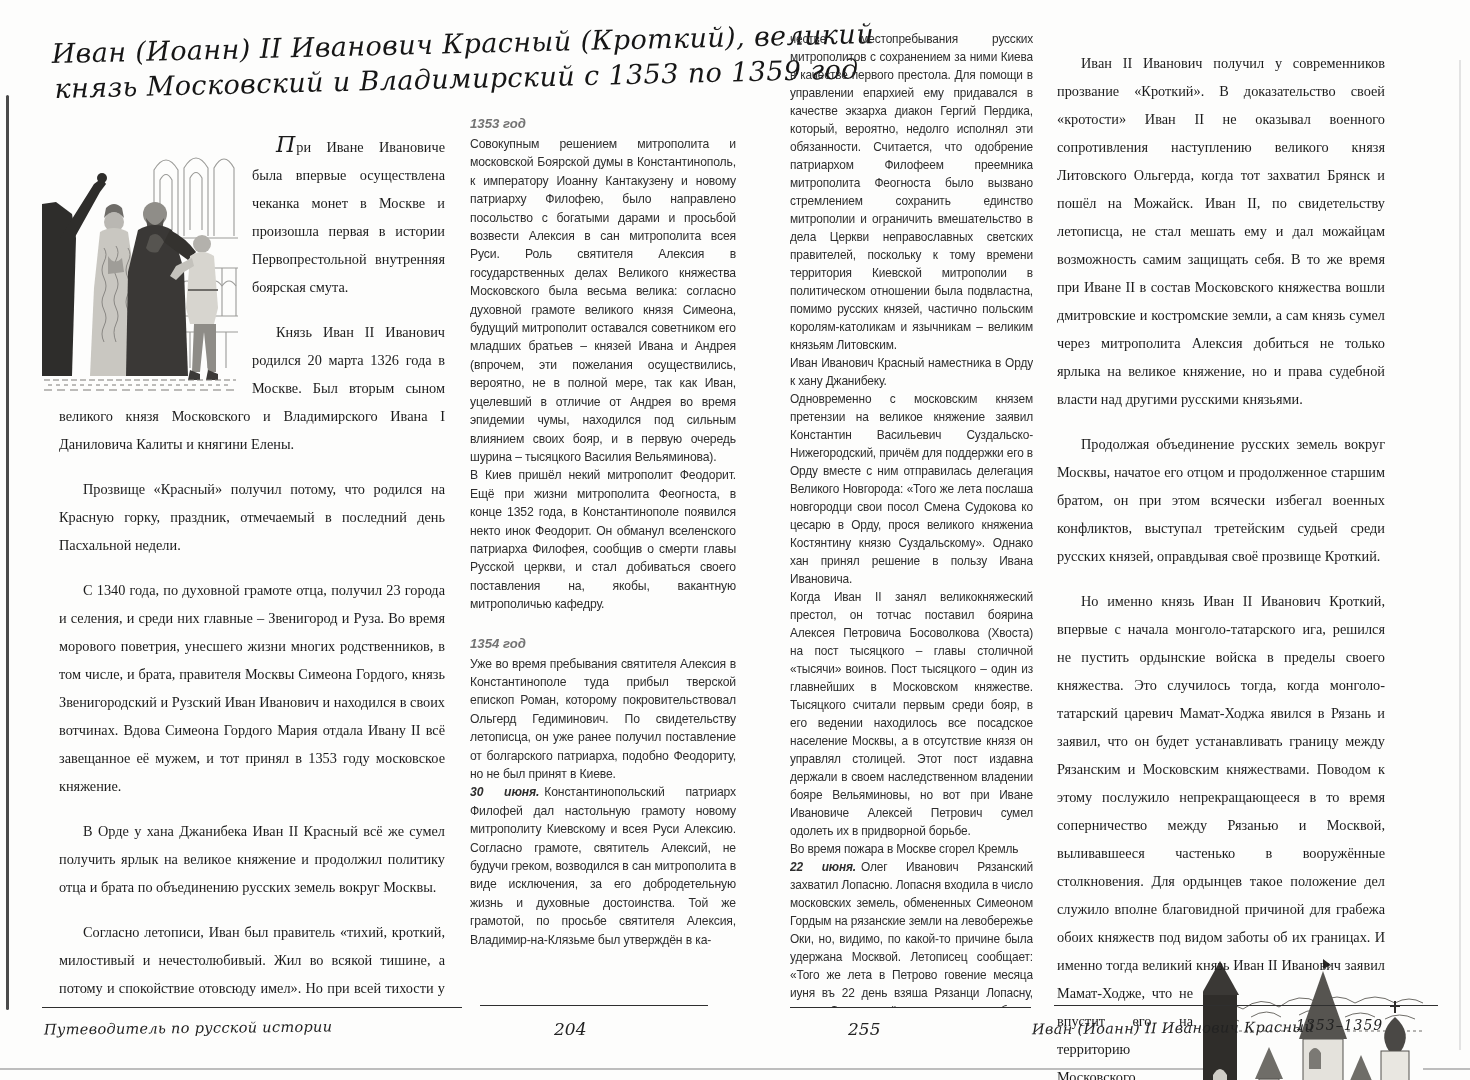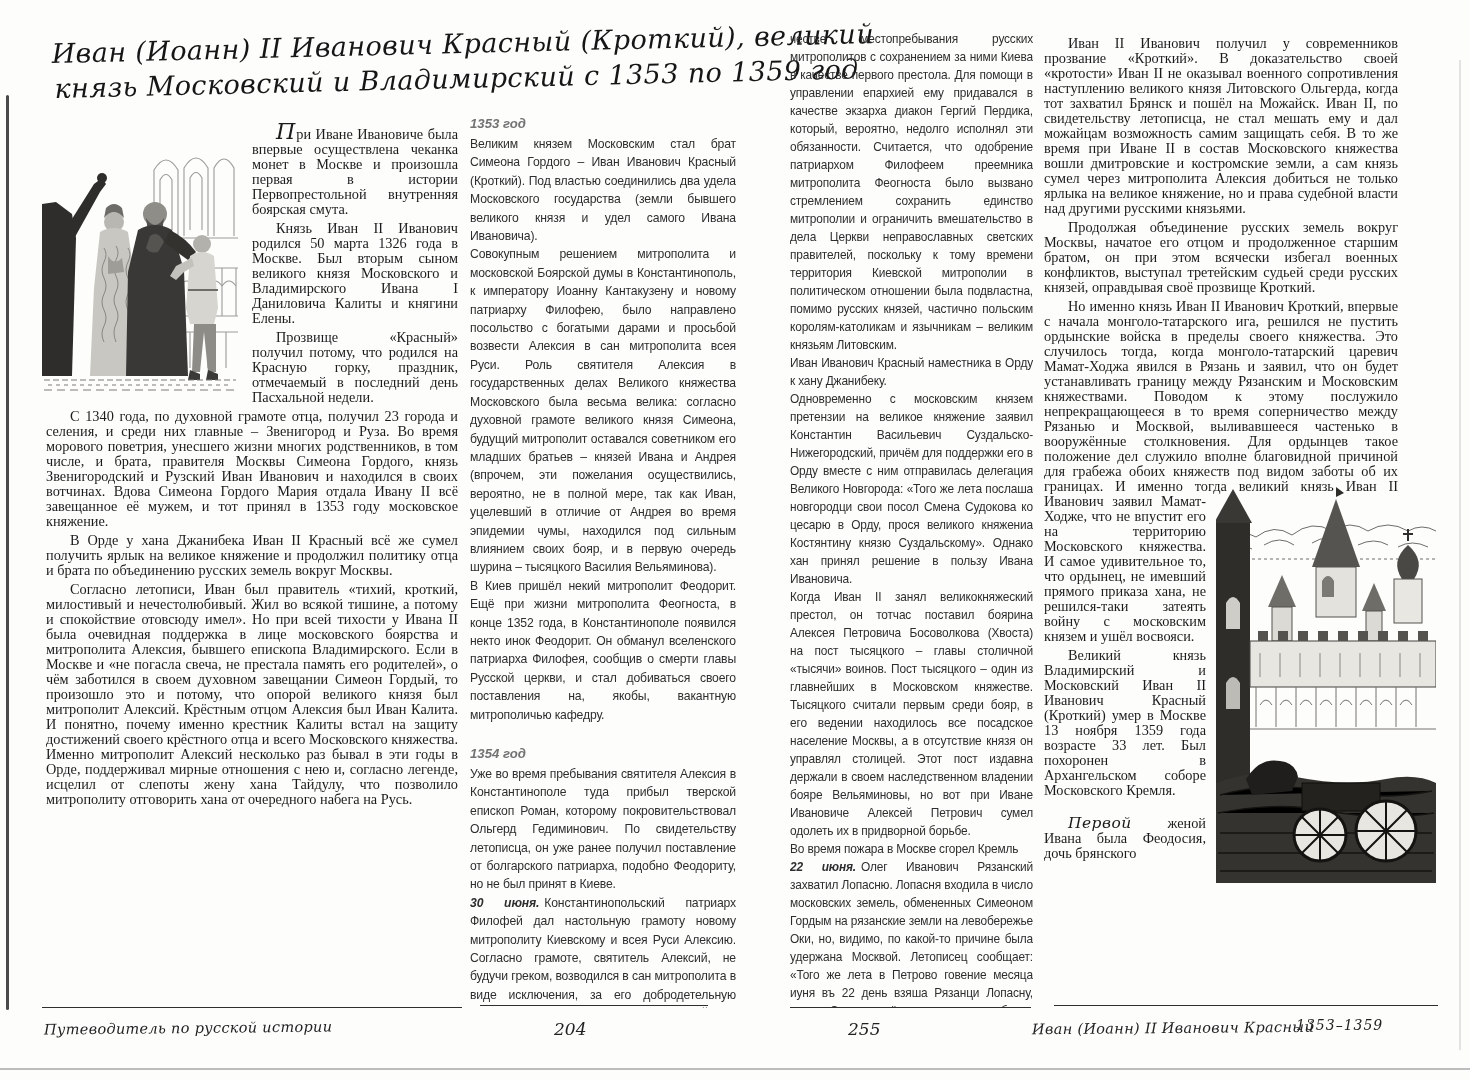--- a/index.html
+++ b/index.html
@@ -18,22 +18,22 @@
 
   
   .title{position:absolute;left:10px;top:28px;width:660px;margin:0;
          font-family:"DejaVu Serif",serif;font-style:italic;font-weight:500;
          font-size:27px;line-height:35px;color:#161616;letter-spacing:.4px;
          transform:rotate(-1.4deg);}
   .title span{display:block;white-space:nowrap;}
   .title .t2{padding-left:2px;}
 
   .col{position:absolute;}
-  .col-serif p{margin:4px;text-align:justify;text-indent:24px;
-               font-family:"Liberation Serif",serif;font-size:14.3px;line-height:15px;color:#1b1b1b;}
+  .col-serif p{margin:17px;text-align:justify;text-indent:24px;
+               font-family:"Liberation Serif",serif;font-size:14.3px;line-height:28px;color:#1b1b1b;}
   .col-sans p{margin:0;text-align:justify;
               font-family:"Liberation Sans",sans-serif;color:#2e2e2e;letter-spacing:-.15px;}
 
   .col1-left{left:0;top:116px;width:420px;height:892px;overflow:hidden;}
   .col2-left{left:428px;top:116px;width:266px;height:892px;overflow:hidden;}
   .col2-left p{font-size:12.2px;line-height:18.4px;}
   .col1-right{left:2px;top:30px;width:243px;height:978px;overflow:hidden;}
   .col1-right p{font-size:11.9px;line-height:18px;}
   .col2-right{left:252px;top:32px;width:362px;}
 
@@ -135,30 +135,29 @@
           </g>
 
           <g stroke="#7d7b76" stroke-width="1">
             <path d="M2 262 H194" stroke-dasharray="6 3"></path>
             <path d="M6 267 H190" stroke-dasharray="4 4"></path>
             <path d="M2 272 H194" stroke-dasharray="8 5"></path>
           </g>
         </svg>
       </div>
       <p class="dropcap">При Иване Ивановиче была впервые осуществлена чеканка монет в Москве и произошла первая в истории Первопрестольной внутренняя боярская смута.</p>
-      <p>Князь Иван II Иванович родился 50 марта 1326 года в Москве. Был вторым сыном великого князя Московского и Владимирского Ивана I Даниловича Калиты и княгини Елены.</p>
+      <p>Князь Иван II Иванович родился 20 марта 1326 года в Москве. Был вторым сыном великого князя Московского и Владимирского Ивана I Даниловича Калиты и княгини Елены.</p>
       <p>Прозвище «Красный» получил потому, что родился на Красную горку, праздник, отмечаемый в последний день Пасхальной недели.</p>
       <p>С 1340 года, по духовной грамоте отца, получил 23 города и селения, и среди них главные – Звенигород и Руза. Во время морового поветрия, унесшего жизни многих родственников, в том числе, и брата, правителя Москвы Симеона Гордого, князь Звенигородский и Рузский Иван Иванович и находился в своих вотчинах. Вдова Симеона Гордого Мария отдала Ивану II всё завещанное её мужем, и тот принял в 1353 году московское княжение.</p>
       <p>В Орде у хана Джанибека Иван II Красный всё же сумел получить ярлык на великое княжение и продолжил политику отца и брата по объединению русских земель вокруг Москвы.</p>
       <p>Согласно летописи, Иван был правитель «тихий, кроткий, милостивый и нечестолюбивый. Жил во всякой тишине, а потому и спокойствие отовсюду имел». Но при всей тихости у Ивана II была очевидная поддержка в лице московского боярства и митрополита Алексия, бывшего епископа Владимирского. Если в Москве и «не погасла свеча, не престала память его родителей», о чём заботился в своем духовном завещании Симеон Гордый, то произошло это и потому, что опорой великого князя был митрополит Алексий. Крёстным отцом Алексия был Иван Калита. И понятно, почему именно крестник Калиты встал на защиту достижений своего крёстного отца и всего Московского княжества. Именно митрополит Алексий несколько раз бывал в эти годы в Орде, поддерживал мирные отношения с нею и, согласно легенде, исцелил от слепоты жену хана Тайдулу, что позволило митрополиту отговорить хана от очередного набега на Русь.</p>
     </div>
 
     <div class="col col-sans col2-left">
       <div class="year-head">1353 год</div>
-      <p>Великим князем Московским стал брат Симеона Гордого – Иван Иванович Красный (Кроткий). Под властью соединились два удела Московского государства (земли бывшего великого князя и удел самого Ивана Ивановича).</p>
       <p>Совокупным решением митрополита и московской Боярской думы в Константинополь, к императору Иоанну Кантакузену и новому патриарху Филофею, было направлено посольство с богатыми дарами и просьбой возвести Алексия в сан митрополита всея Руси. Роль святителя Алексия в государственных делах Великого княжества Московского была весьма велика: согласно духовной грамоте великого князя Симеона, будущий митрополит оставался советником его младших братьев – князей Ивана и Андрея (впрочем, эти пожелания осуществились, вероятно, не в полной мере, так как Иван, уцелевший в отличие от Андрея во время эпидемии чумы, находился под сильным влиянием своих бояр, и в первую очередь шурина – тысяцкого Василия Вельяминова).</p>
       <p>В Киев пришёл некий митрополит Феодорит. Ещё при жизни митрополита Феогноста, в конце 1352 года, в Константинополе появился некто инок Феодорит. Он обманул вселенского патриарха Филофея, сообщив о смерти главы Русской церкви, и стал добиваться своего поставления на, якобы, вакантную митрополичью кафедру.</p>
       <div class="year-head second">1354 год</div>
       <p>Уже во время пребывания святителя Алексия в Константинополе туда прибыл тверской епископ Роман, которому покровительствовал Ольгерд Гедиминович. По свидетельству летописца, он уже ранее получил поставление от болгарского патриарха, подобно Феодориту, но не был принят в Киеве.</p>
       <p>
         <span class="date">30 июня.</span><span>Константинопольский патриарх Филофей дал настольную грамоту новому митрополиту Киевскому и всея Руси Алексию. Согласно грамоте, святитель Алексий, не будучи греком, возводился в сан митрополита в виде исключения, за его добродетельную жизнь и духовные достоинства. Той же грамотой, по просьбе святителя Алексия, Владимир-на-Клязьме был утверждён в ка-</span>
       </p>
     </div>
 
     <div class="rule rule-l1"></div>

